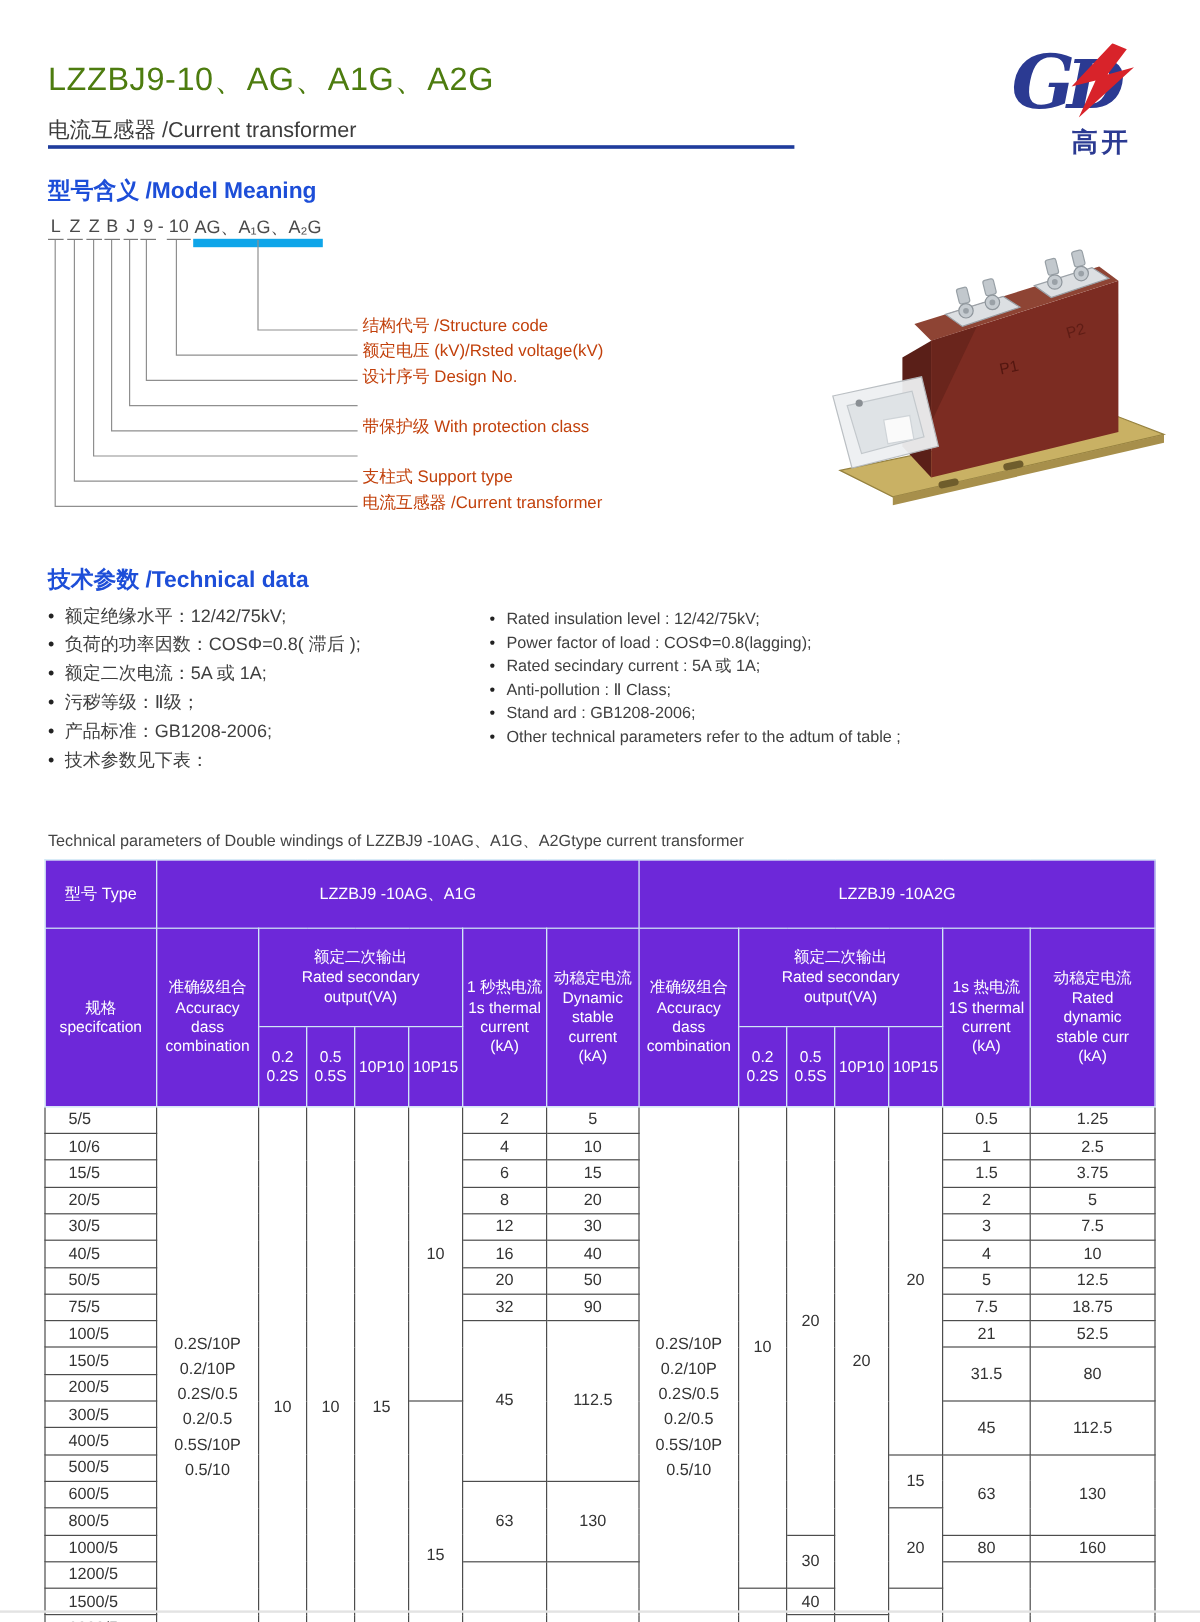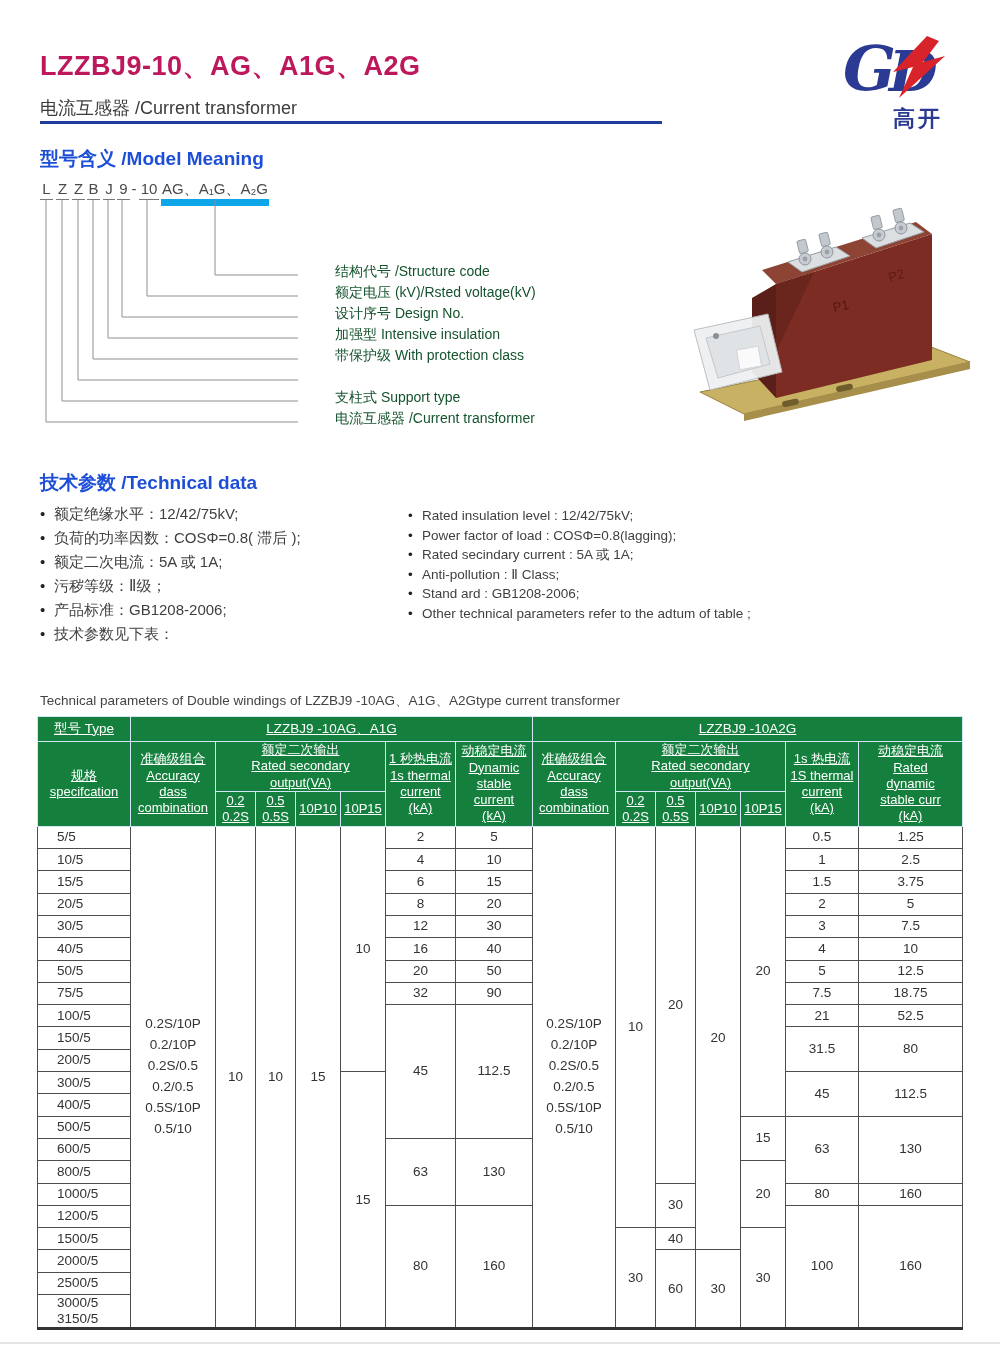--- a/index.html
+++ b/index.html
@@ -1,20 +1,20 @@
 <!DOCTYPE html>
 <html><head>
 <meta charset="utf-8">
 <style>
   html,body{margin:0;padding:0;background:#ffffff;}
   .page{position:relative;width:1000px;height:1352px;margin:0 auto;background:#fff;
         font-family:"Liberation Sans","DejaVu Sans",sans-serif;color:#3f3f3f;overflow:hidden;}
 
   
-  .title{position:absolute;left:40px;top:48px;font-size:27px;font-weight:bold;color:#be185d;letter-spacing:.5px;}
+  .title{position:absolute;left:40px;top:48px;font-size:27px;font-weight:normal;color:#4d7c0f;letter-spacing:.5px;}
   .subtitle{position:absolute;left:40px;top:96px;font-size:18px;color:#3c3c3c;}
   .rule{position:absolute;left:40px;top:121px;width:622px;height:3px;background:#1f3c9c;}
 
   
   .logo{position:absolute;left:843px;top:30px;width:130px;height:108px;}
   .lg-g{position:absolute;left:0px;top:2px;font-family:"DejaVu Serif","Liberation Serif",serif;
         font-style:italic;font-weight:bold;font-size:62px;color:#2b3a92;}
   .lg-d{position:absolute;left:46px;top:8px;font-family:"DejaVu Serif","Liberation Serif",serif;
         font-style:italic;font-weight:bold;font-size:56px;color:#2b3a92;}
   .lg-bolt{position:absolute;left:40px;top:6px;width:70px;height:62px;}
@@ -22,40 +22,40 @@
 
   
   .sec{position:absolute;left:40px;font-size:19px;font-weight:bold;color:#1d4ed8;margin:0;}
   .sec-mm{top:146px;}
   .sec-td{top:470px;}
   .code-letter{position:absolute;top:180px;height:19px;font-size:15px;color:#4a4a4a;text-align:center;
                border-bottom:1px solid #7a7a7a;}
   .code-suffix{position:absolute;top:180px;left:161px;width:108px;height:19px;font-size:15px;color:#4a4a4a;
                text-align:center;border-bottom:7px solid #0ea5e9;}
   .mm-svg{position:absolute;left:38px;top:200px;width:600px;height:232px;}
-  .mm-label{position:absolute;left:302px;width:420px;height:21px;font-size:14px;color:#14532d;line-height:21px;margin-left:33px;}
+  .mm-label{position:absolute;left:302px;width:420px;height:21px;font-size:14px;color:#c2410c;line-height:21px;}
 
   
   .product{position:absolute;left:686px;top:202px;width:292px;height:228px;}
 
   
   .bullets{position:absolute;list-style:none;margin:0;padding:0;}
   .bullets li{display:flex;align-items:flex-start;}
   .bullets .dot{width:14px;flex:0 0 14px;color:#222;}
   .b-cn{left:40px;top:504px;width:360px;font-size:15px;}
   .b-cn li{height:24px;line-height:20px;}
   .b-en{left:408px;top:507px;width:570px;font-size:13.5px;}
   .b-en li{height:19.5px;line-height:17px;}
 
   
   .cap1{position:absolute;left:40px;top:668px;font-size:14.5px;color:#333;}
   .cap2{position:absolute;left:40px;top:692px;font-size:13.5px;color:#444;}
   table.params{position:absolute;left:37px;top:716px;width:925px;border-collapse:collapse;table-layout:fixed;}
-  table.params th{background:#15803d;color:#fff;font-weight:normal;font-size:13px;line-height:1.25;
-                  border:1px solid #cfe7f6;padding:0 1px;text-align:center;text-decoration:underline;}
+  table.params th{background:#6d28d9;color:#fff;font-weight:normal;font-size:13px;line-height:1.25;
+                  border:1px solid #cfe7f6;padding:16px 1px;text-align:center;}
   table.params tr.h1 th{font-size:13.5px;height:24px;}
   table.params tr.h2 th{height:42px;}
   table.params tr.h3 th{height:34px;}
   table.params td{border:1px solid #4d4d4d;font-size:13.5px;color:#333;text-align:center;
                   padding:0 2px;line-height:1.2;background:#fff;}
   table.params tbody tr{height:22.3px;}
   table.params td.spec{text-align:left;padding-left:19px;font-size:13.5px;}
   table.params td.acc{font-size:13.5px;line-height:1.55;}
   table.params{border-bottom:3px solid #333;}
   .pre{white-space:pre-line;}
@@ -100,21 +100,20 @@
       <polyline points="55,0 55,159 260,159"></polyline>
       <polyline points="40,0 40,180 260,180"></polyline>
       <polyline points="24,0 24,201 260,201"></polyline>
       <polyline points="8,0 8,222 260,222"></polyline>
     </g>
   </svg>
 
   <div class="mm-label" style="top:261px;">结构代号 /Structure  code</div>
   <div class="mm-label" style="top:282px;">额定电压 (kV)/Rsted voltage(kV)</div>
   <div class="mm-label" style="top:303px;">设计序号 Design No.</div>
-  <div class="mm-label" style="top:324px;">加强型 Intensive insulation</div>
   <div class="mm-label" style="top:345px;">带保护级 With protection class</div>
   <div class="mm-label" style="top:387px;">支柱式 Support type</div>
   <div class="mm-label" style="top:408px;">电流互感器 /Current transformer</div>
 
   <svg class="product" viewBox="0 0 292 228">
 
     <polygon points="14,190 240,143 284,160 58,212" fill="#c9b164" stroke="#96823f" stroke-width="1"></polygon>
     <polygon points="58,212 284,160 284,167 58,219" fill="#a78f4b"></polygon>
     <rect x="150" y="183" width="17" height="6" rx="3" fill="#6f5d2c" transform="rotate(-12 158 186)"></rect>
     <rect x="96" y="198" width="17" height="6" rx="3" fill="#6f5d2c" transform="rotate(-12 104 201)"></rect>
@@ -303,21 +302,21 @@
 0.5S/10P
 0.5/10</td>
           <td rowspan="18" class="val">10</td>
           <td rowspan="16" class="val">20</td>
           <td rowspan="19" class="val">20</td>
           <td rowspan="13" class="val">20</td>
           <td rowspan="1" class="val">0.5</td>
           <td rowspan="1" class="val">1.25</td>
         </tr>
         <tr>
-          <td class="spec pre">10/5</td>
+          <td class="spec pre">10/6</td>
           <td rowspan="1" class="val">4</td>
           <td rowspan="1" class="val">10</td>
           <td rowspan="1" class="val">1</td>
           <td rowspan="1" class="val">2.5</td>
         </tr>
         <tr>
           <td class="spec pre">15/5</td>
           <td rowspan="1" class="val">6</td>
           <td rowspan="1" class="val">15</td>
           <td rowspan="1" class="val">1.5</td>

